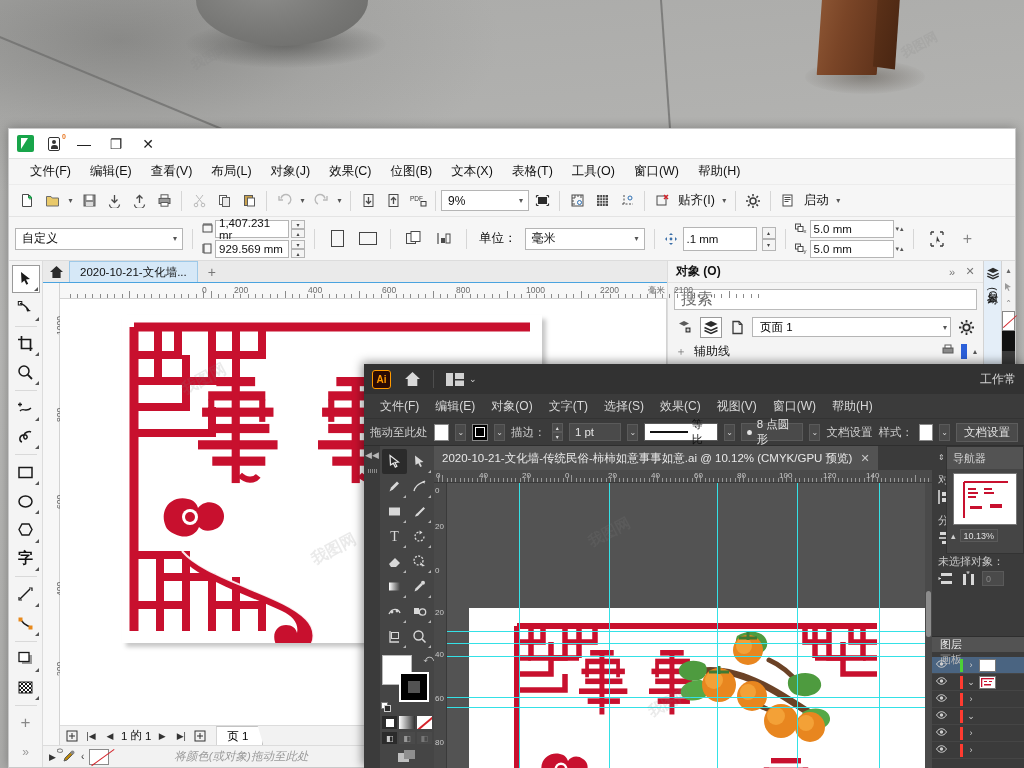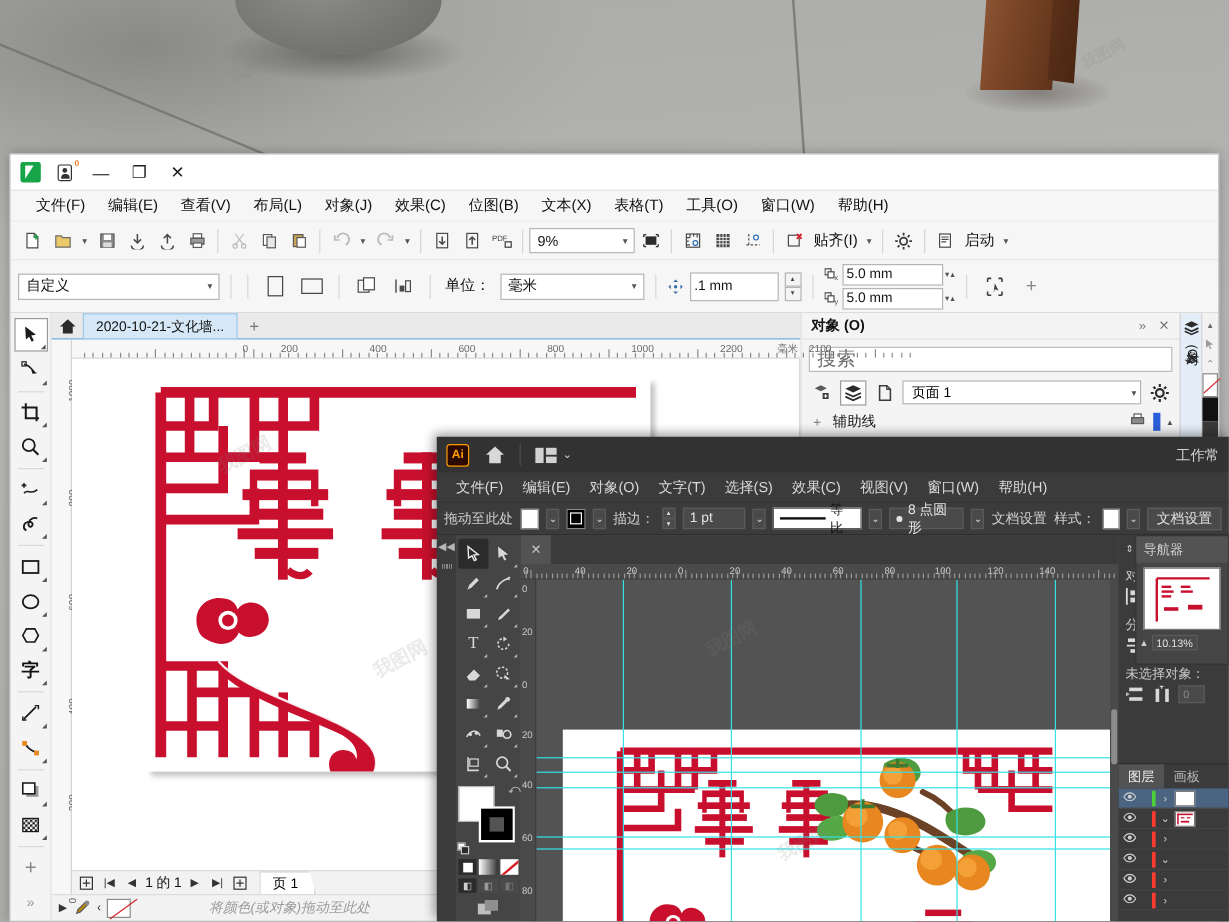--- a/index.html
+++ b/index.html
@@ -424,20 +424,44 @@
       <div class="tb-text">启动</div>
       <div class="caret">▾</div>
     </div>
 
     <div class="cdr-propbar">
       <div class="combo" style="width:168px;height:22px;">
         <span>自定义</span>
         <span class="arrow">▾</span>
       </div>
       <div class="tb-sep"></div>
+      <div class="stack2">
+        <div class="row" style="gap:2px;">
+          <svg width="11" height="11" viewBox="0 0 11 11">
+              <rect x="1" y="2" width="9" height="7" fill="none" stroke="#4a4a4a"></rect>
+              <path d="M1 1h9" stroke="#4a4a4a"></path>
+            </svg>
+          <div class="numfield" style="width:74px;">1,407.231 mr</div>
+          <div class="spin">
+              <span>▾</span>
+              <span>▴</span>
+            </div>
+        </div>
+        <div class="row" style="gap:2px;">
+          <svg width="11" height="11" viewBox="0 0 11 11">
+              <rect x="2" y="1" width="7" height="9" fill="none" stroke="#4a4a4a"></rect>
+              <path d="M1 1v9" stroke="#4a4a4a"></path>
+            </svg>
+          <div class="numfield" style="width:74px;">929.569 mm</div>
+          <div class="spin">
+              <span>▾</span>
+              <span>▴</span>
+            </div>
+        </div>
+      </div>
       <div class="tb-sep"></div>
       <div class="tbi" style="width:26px;height:26px;">
         <div class="pg-icon" style="width:13px;height:17px;"></div>
       </div>
       <div class="tbi" style="width:26px;height:26px;">
         <div class="pg-icon" style="width:18px;height:13px;"></div>
       </div>
       <div class="tb-sep"></div>
       <div class="tbi" style="width:26px;height:26px;">
         <svg width="17" height="17" viewBox="0 0 17 17">
@@ -1148,20 +1172,21 @@
           <svg width="18" height="13" viewBox="0 0 18 13">
               <rect x="0" y="3" width="11" height="9" fill="#bfbfbf"></rect>
               <rect x="6" y="0" width="11" height="9" fill="#8f8f8f"></rect>
             </svg>
         </div>
       </div>
 
       <div class="ai-docarea">
         <div class="ai-tabbar">
           <div class="ai-doctab">
+            <span>2020-10-21-文化墙-传统民俗-柿柿如意事事如意.ai @ 10.12% (CMYK/GPU 预览)</span>
             <span class="ai-tabclose">✕</span>
           </div>
         </div>
 
         <div class="ai-hruler">
           <div class="ai-rlabel" style="left:2px;">0</div>
           <div class="ai-rlabel" style="left:45px;">40</div>
           <div class="ai-rlabel" style="left:88px;">20</div>
           <div class="ai-rlabel" style="left:131px;">0</div>
           <div class="ai-rlabel" style="left:174px;">20</div>
@@ -1503,21 +1528,21 @@
                 </g>
               </svg>
           </div>
           <div style="display:flex;align-items:center;gap:4px;padding:0 4px;">
             <span style="font-size:9px;color:#cfcfcf;">▴</span>
             <div style="height:13px;background:#4a4a4a;border:1px solid #5a5a5a;font-size:9px;color:#e0e0e0;padding:0 3px;display:flex;align-items:center;">10.13%</div>
           </div>
         </div>
 
         <div style="position:absolute;left:0;right:0;top:190px;bottom:0;background:#3b3b3b;border-top:1px solid #2e2e2e;">
-          <div style="display:flex;height:20px;">
+          <div style="display:flex;height:20px;flex-direction:column;">
             <div style="background:#535353;padding:0 8px;display:flex;align-items:center;font-size:11px;color:#eee;">图层</div>
             <div style="padding:0 8px;display:flex;align-items:center;font-size:11px;color:#b9b9b9;">画板</div>
           </div>
           <div id="layer-rows">
               <div class="ai-layersrow" style="background:#4a6481;">
                 <span class="eye"><svg width="11" height="8" viewBox="0 0 11 8">
                     <path d="M.5 4C2 1.5 4 .7 5.5.7S9 1.5 10.5 4C9 6.5 7 7.3 5.5 7.3S2 6.5.5 4z" fill="none" stroke="#cfcfcf"></path>
                     <circle cx="5.5" cy="4" r="1.7" fill="#cfcfcf"></circle>
                   </svg></span>
                 <span style="width:9px;"></span>

